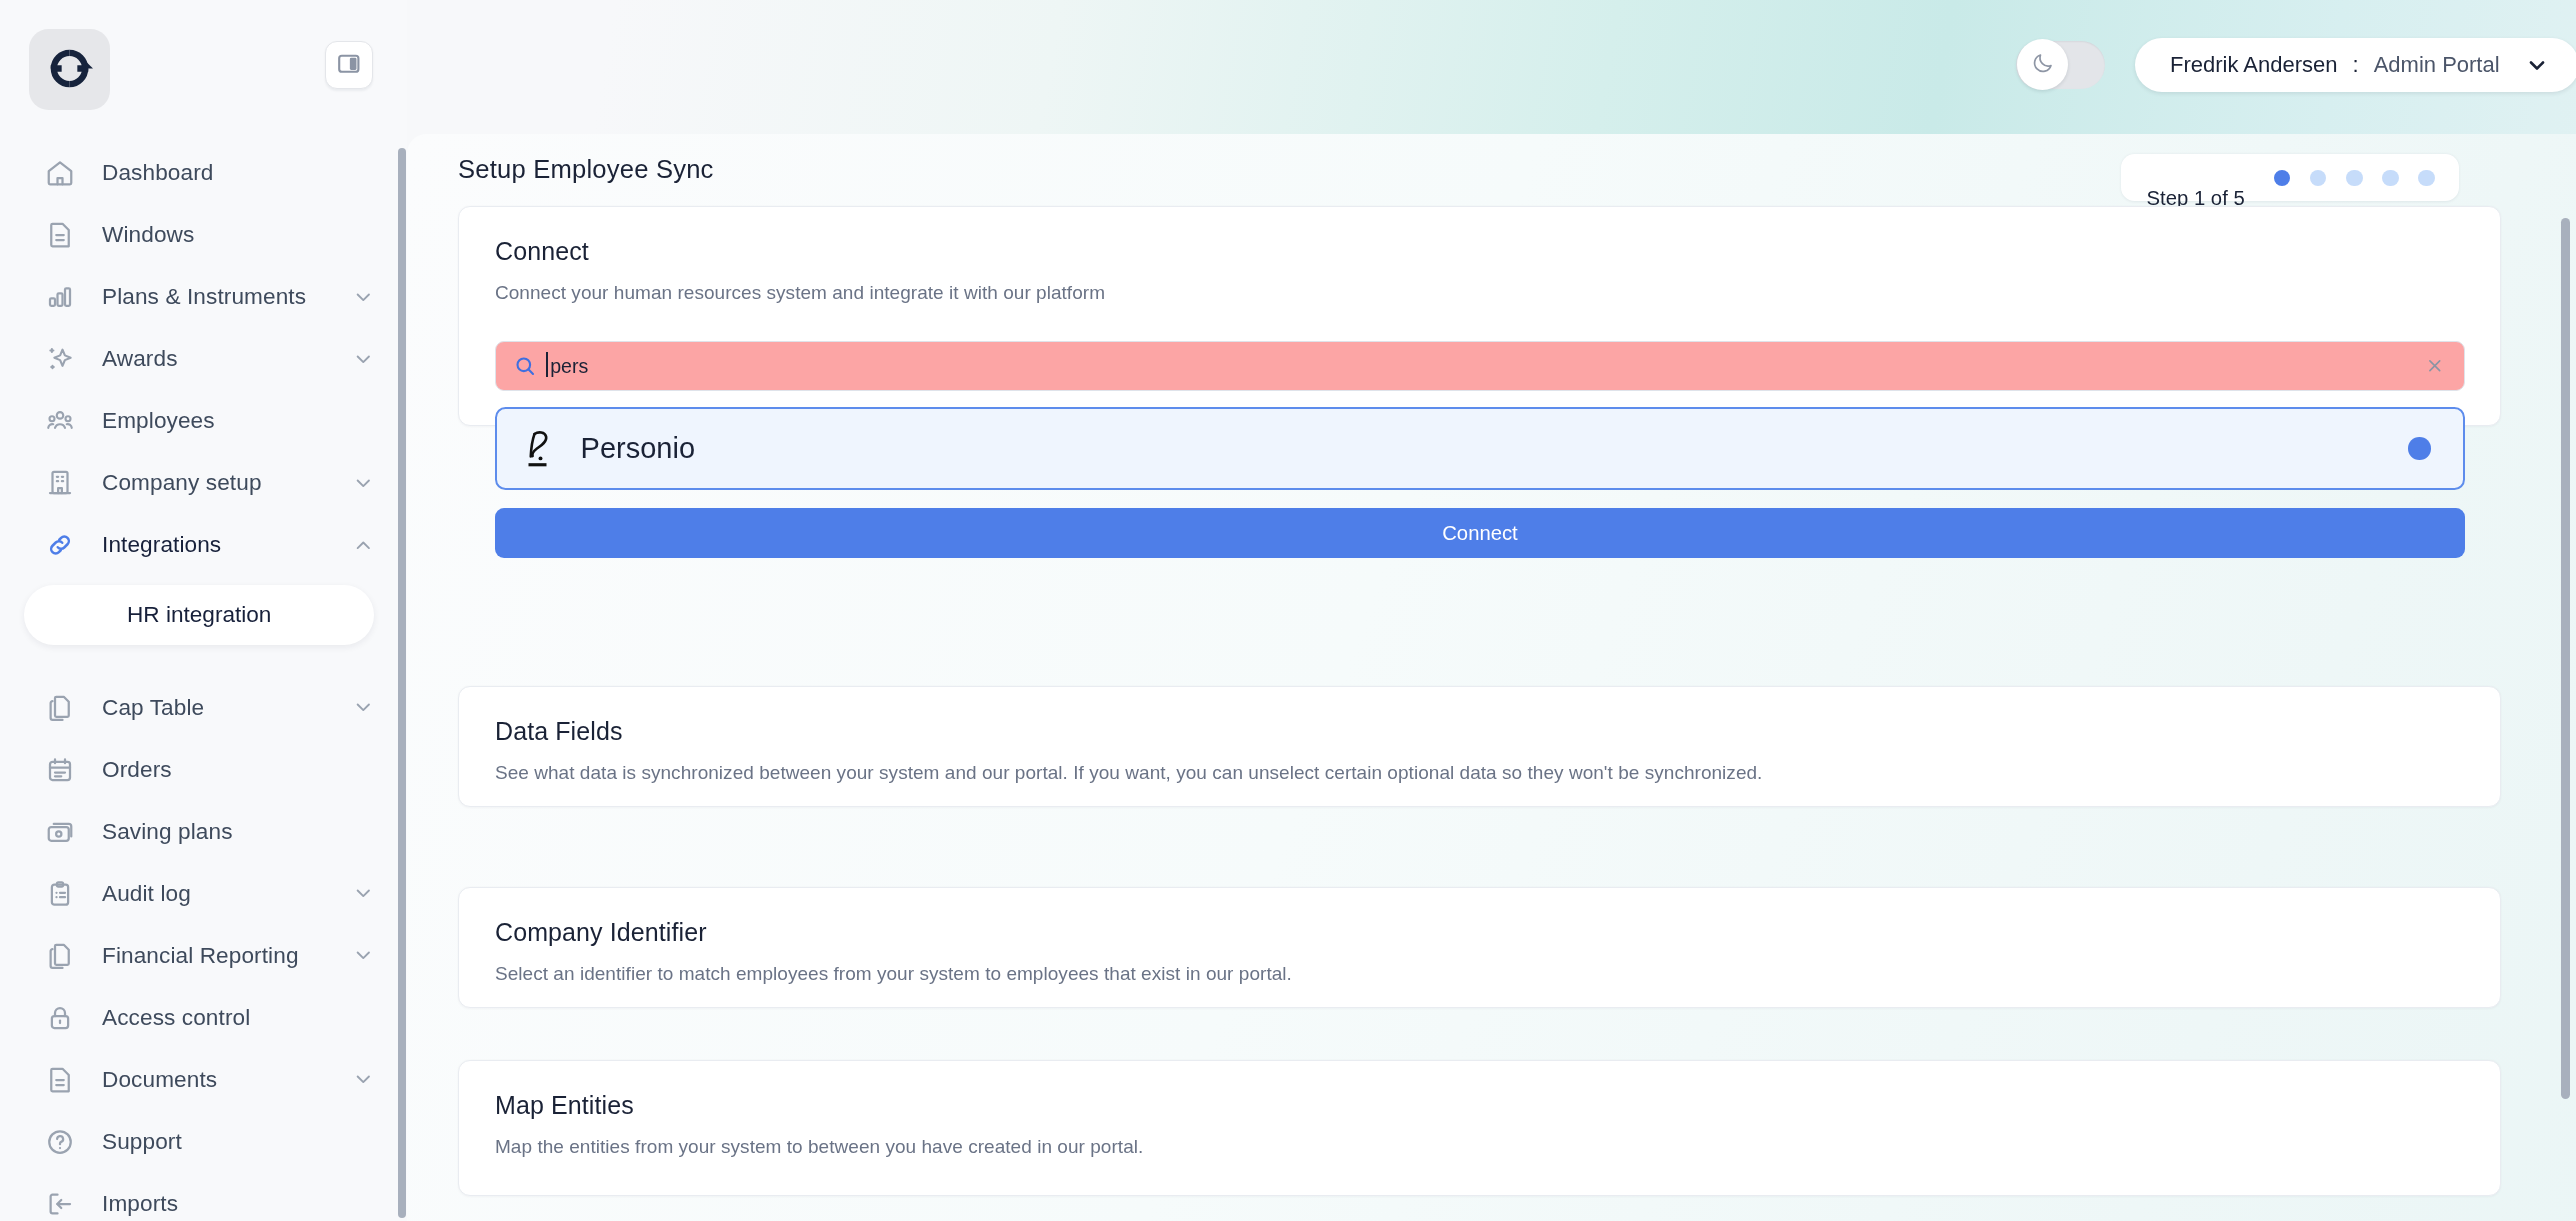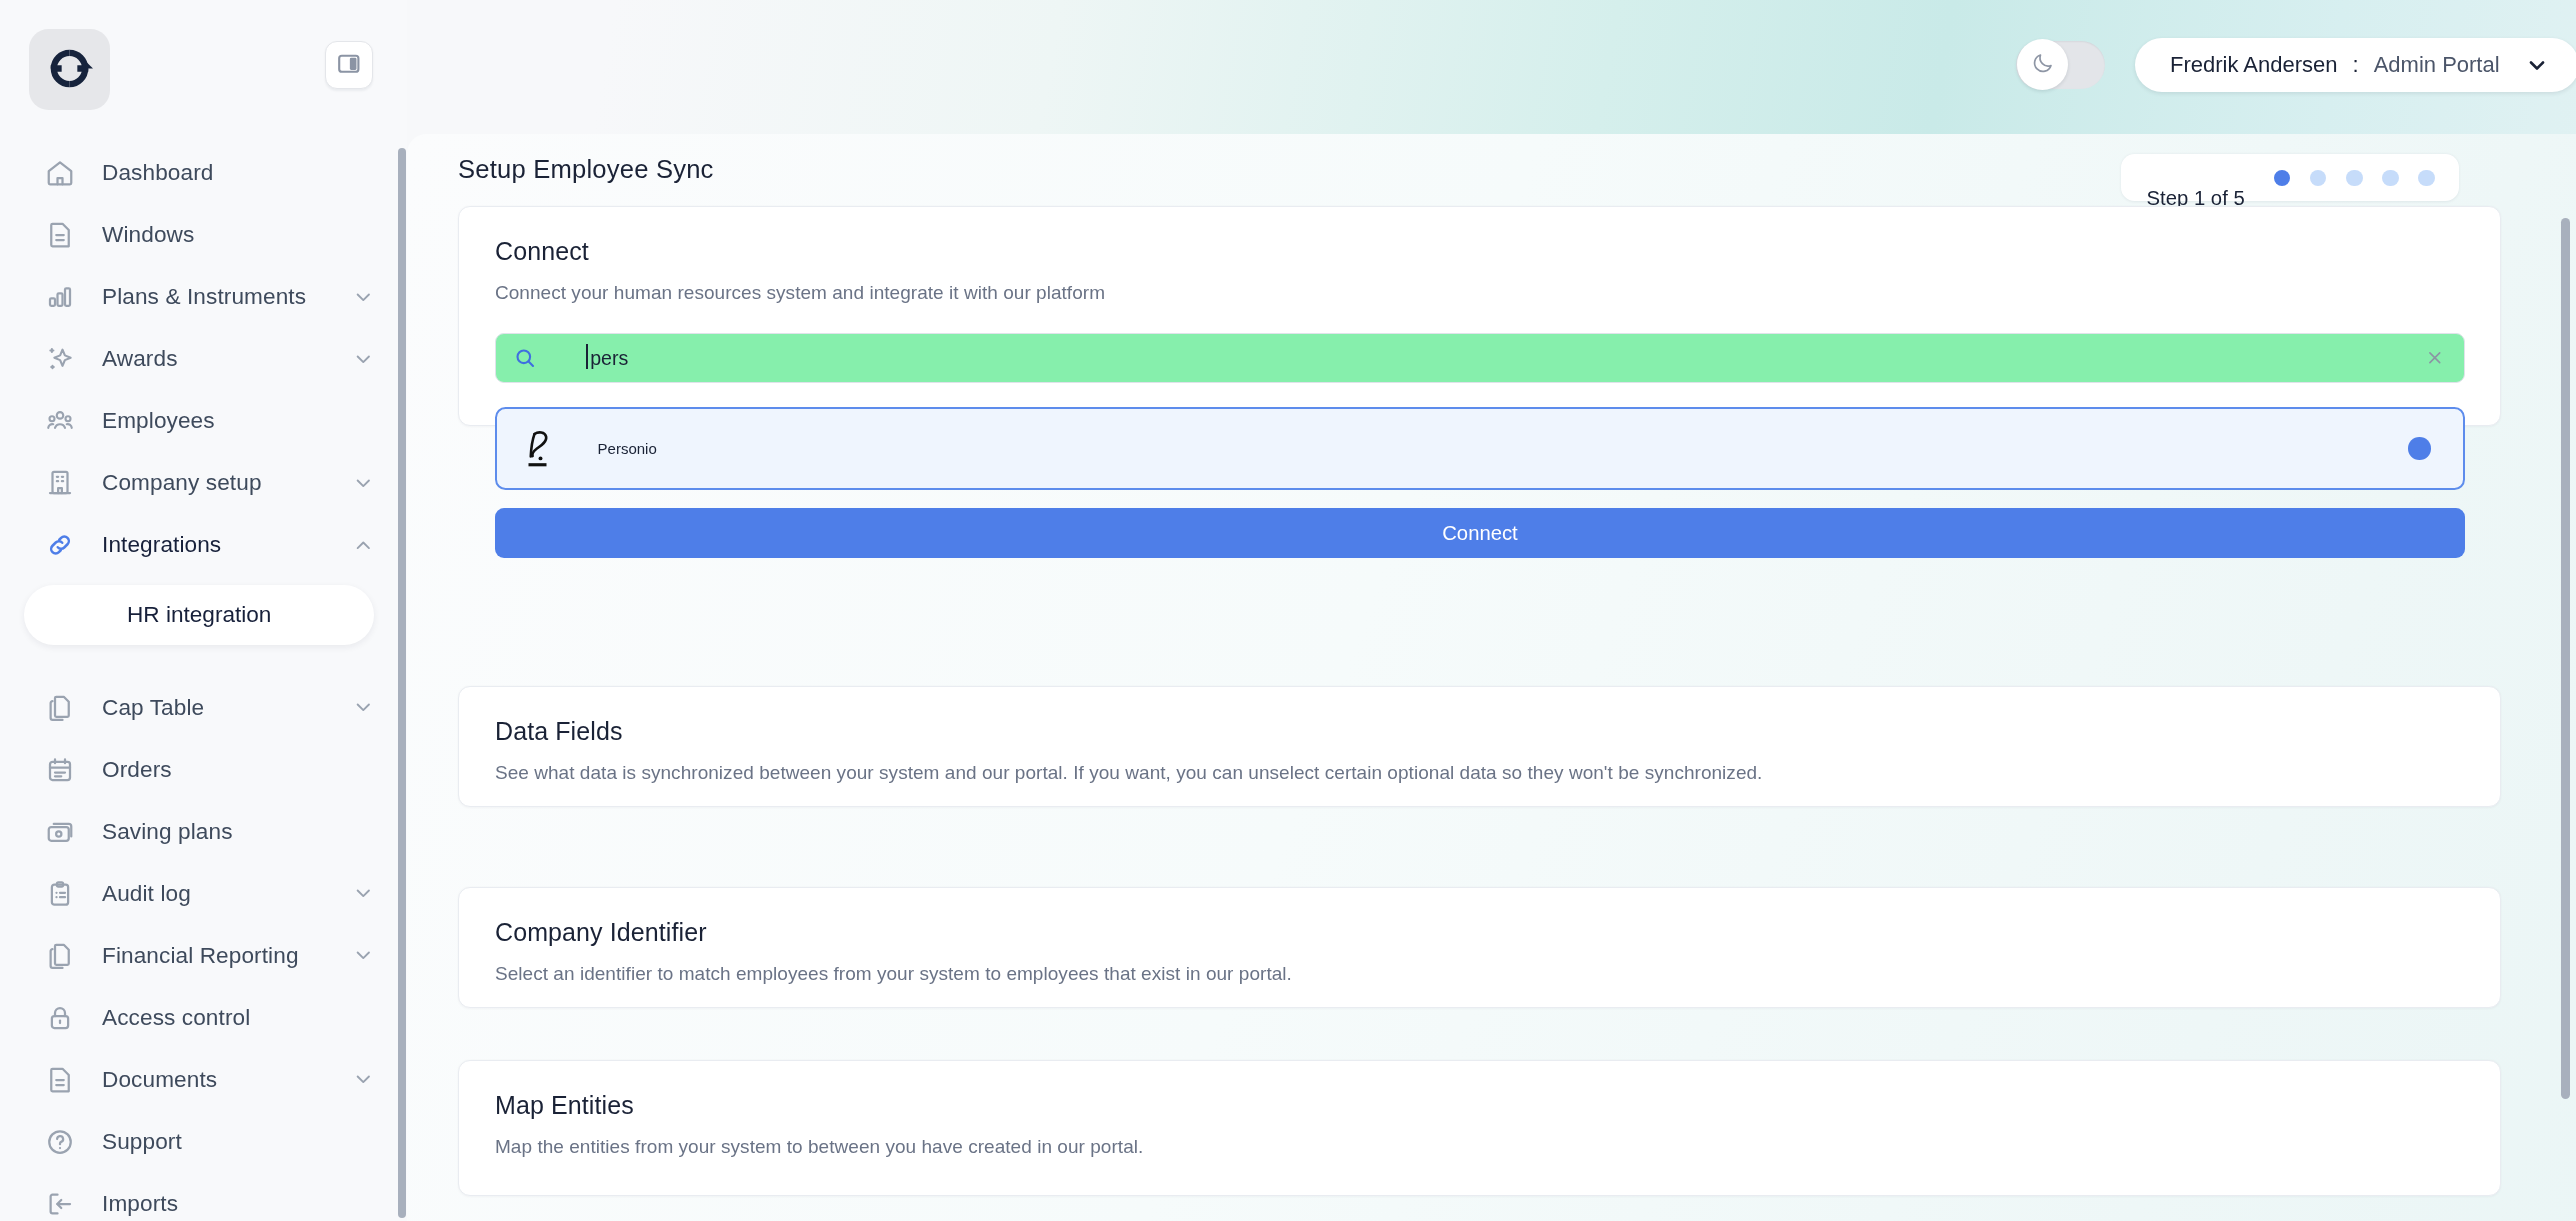--- a/index.html
+++ b/index.html
@@ -184,26 +184,26 @@
   }
   .card-sub {
     position: absolute; left: 36px; top: 75px;
     font-size: 19px; color: #6a7386;
     letter-spacing: 0.04px;
   }
 
   #card-connect { top: 72px; height: 220px; }
 
   #search-box {
-    position: absolute; left: 36px; top: 126px;
+    position: absolute; left: 36px; top: 134px;
     width: 1970px; height: 50px;
     border: 0.8px solid #dfe3ea;
     border-radius: 9px;
-    background: #86efac;
-    display: flex; align-items: center; gap: 40px;
+    background: #fca5a5;
+    display: flex; align-items: center;
   }
   #search-box .sico { margin-left: 16.6px; display: flex; color: #3f6fe0; }
   #search-value {
     margin-left: 13.6px;
     font-size: 19.6px; color: #1a2236;
     position: relative;
   }
   #search-value::before {
     content: ""; position: absolute; left: -3.8px; top: -3px;
     width: 1.5px; height: 25.6px; background: #1a2236;
@@ -221,22 +221,22 @@
     border-radius: 10.5px;
     background: #eff5fe;
     display: flex; align-items: center;
   }
   #result-row .plogo {
     margin-left: 25.6px;
     width: 42px; height: 47px;
     display: flex; align-items: center; justify-content: center;
   }
   #result-row .pname {
-    margin-left: 33px;
-    font-size: 15px; color: #1a2236;
+    margin-left: 16px;
+    font-size: 29px; color: #1a2236;
   }
   #result-radio {
     margin-left: auto; margin-right: 32px;
     width: 22.6px; height: 22.6px;
     border-radius: 50%;
     background: #4e7ee8;
   }
 
   #connect-btn {
     position: absolute; left: 36px; top: 301px;

